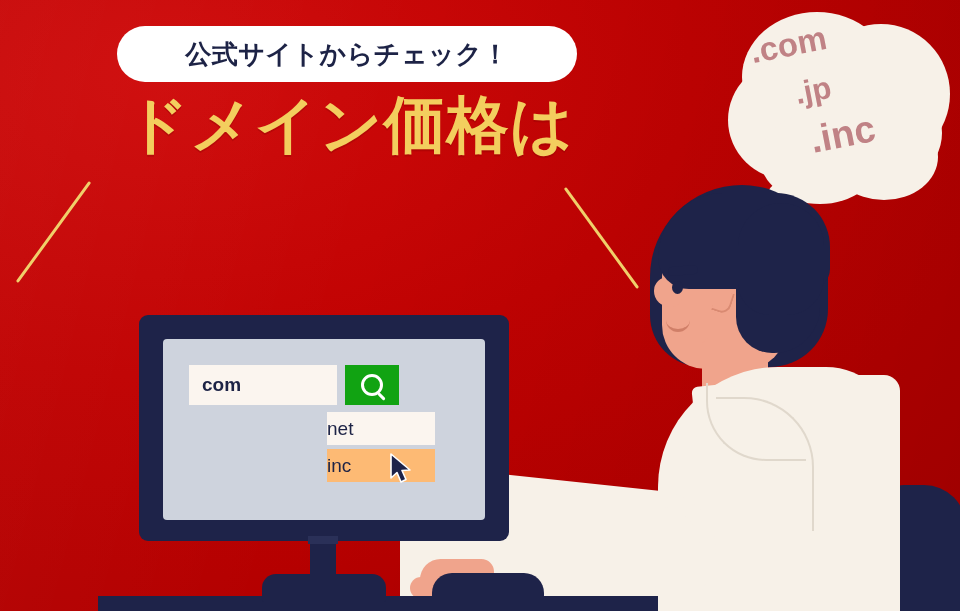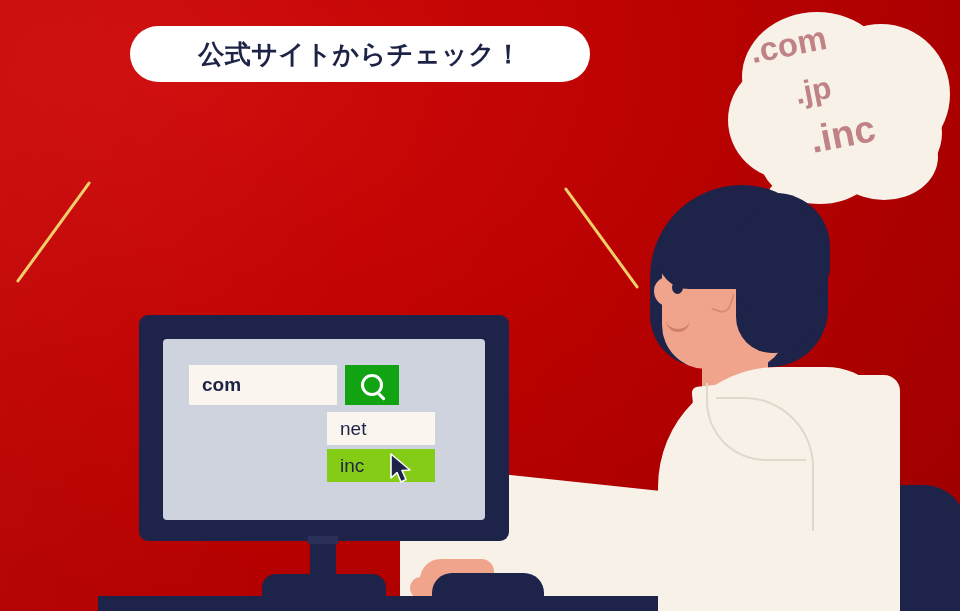--- a/index.html
+++ b/index.html
@@ -35,21 +35,21 @@
     width: 3px;
     background: #f0cf6a;
     border-radius: 3px;
   }
   .slash.left  { left: 52px;  top: 170px; height: 124px; transform: rotate(36deg); transform-origin: center; }
   .slash.right { left: 600px; top: 176px; height: 124px; transform: rotate(-36deg); transform-origin: center; }
 
   
   .pill {
     position: absolute;
-    left: 130px;
+    left: 117px;
     top: 26px;
     width: 460px;
     height: 56px;
     background: #ffffff;
     border-radius: 28px;
     display: flex;
     align-items: center;
     justify-content: center;
   }
   .pill-text {
@@ -272,27 +272,26 @@
     transform: rotate(45deg);
   }
   .dropdown {
     position: absolute; left: 327px; top: 412px;
     width: 108px;
   }
   .option {
     height: 33px;
     background: #fbf5ef;
     display: flex; align-items: center;
-    padding-left: 13px;
     color: #1d2346;
     font-size: 19px;
     margin-bottom: 4px;
     position: relative;
   }
-  .option.selected { background: #84cc16; }
+  .option.selected { background: #fdba74; }
   .cursor {
     position: absolute;
     left: 62px; top: 4px;
     width: 0; height: 0;
   }
   .cursor svg { display: block; }
   .screen-foot {
     position: absolute; left: 308px; top: 536px; width: 30px; height: 8px;
     background: #2a3058;
   }
@@ -306,20 +305,21 @@
   <div class="bg-sheen"></div>
 
   <div class="slash left"></div>
   <div class="slash right"></div>
 
   <div class="pill">
     <span class="pill-text">公式サイトからチェック！</span>
   </div>
 
   <div class="headline">
+    <div class="headline-line">ドメイン価格は</div>
   </div>
 
   <div class="bubble-wrap">
     <div class="blob b1"></div>
     <div class="blob b2"></div>
     <div class="blob b3"></div>
     <div class="blob b4"></div>
     <div class="blob b5"></div>
     <div class="blob b6"></div>
     <div class="blob b-tail1"></div>

